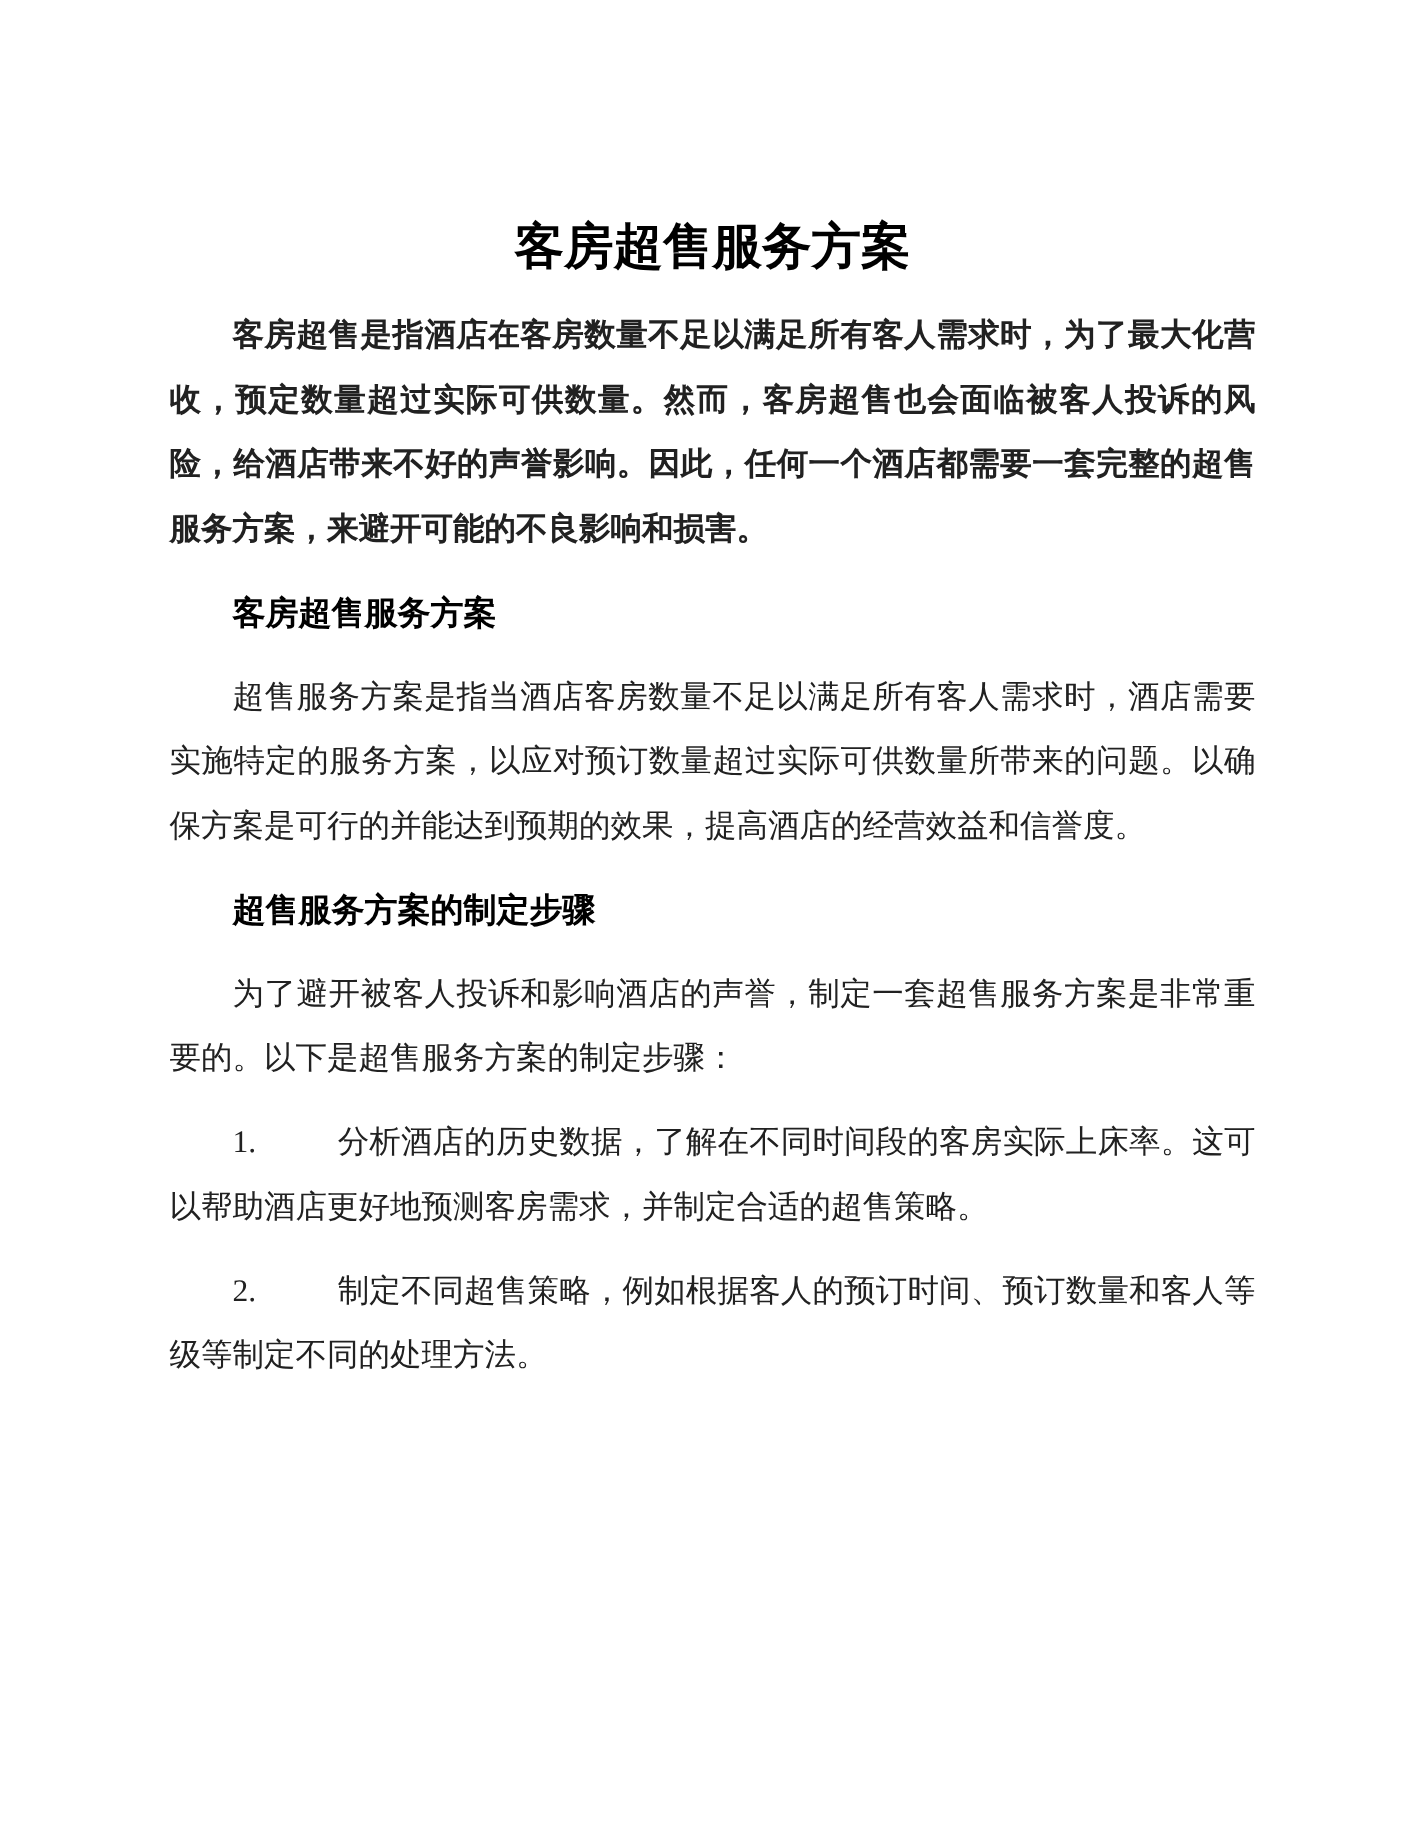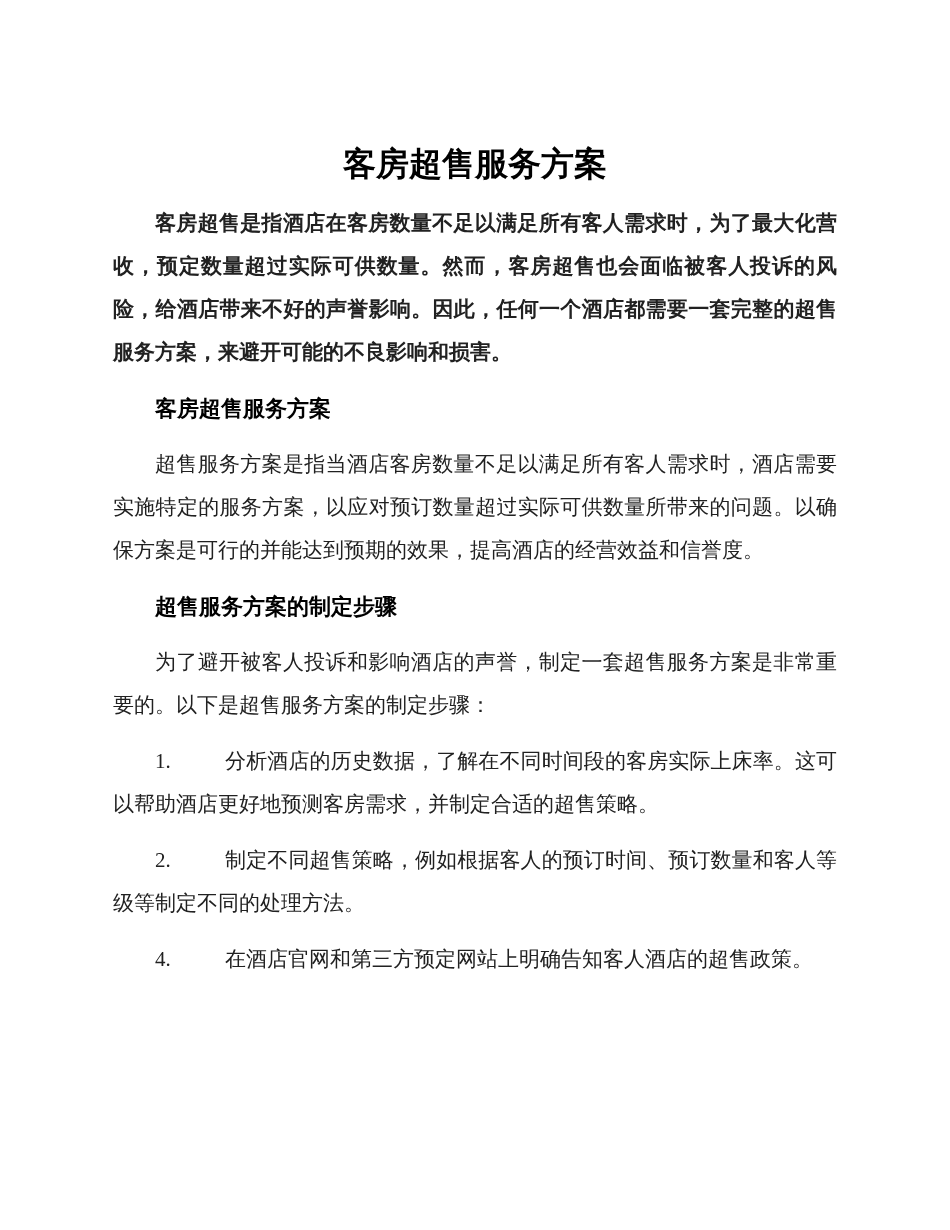--- a/index.html
+++ b/index.html
@@ -81,17 +81,14 @@
 
   <p class="list-item">
     <span class="list-num">1.</span><span>分析酒店的历史数据，了解在不同时间段的客房实际上床率。这可以帮助酒店更好地预测客房需求，并制定合适的超售策略。</span>
   </p>
 
   <p class="list-item">
     <span class="list-num">2.</span><span>制定不同超售策略，例如根据客人的预订时间、预订数量和客人等级等制定不同的处理方法。</span>
   </p>
 
 
-  <p class="list-item">
-    <span class="list-num">4.</span><span>在酒店官网和第三方预定网站上明确告知客人酒店的超售政策。</span>
-  </p>
 
 </div>
 
 </body></html>

